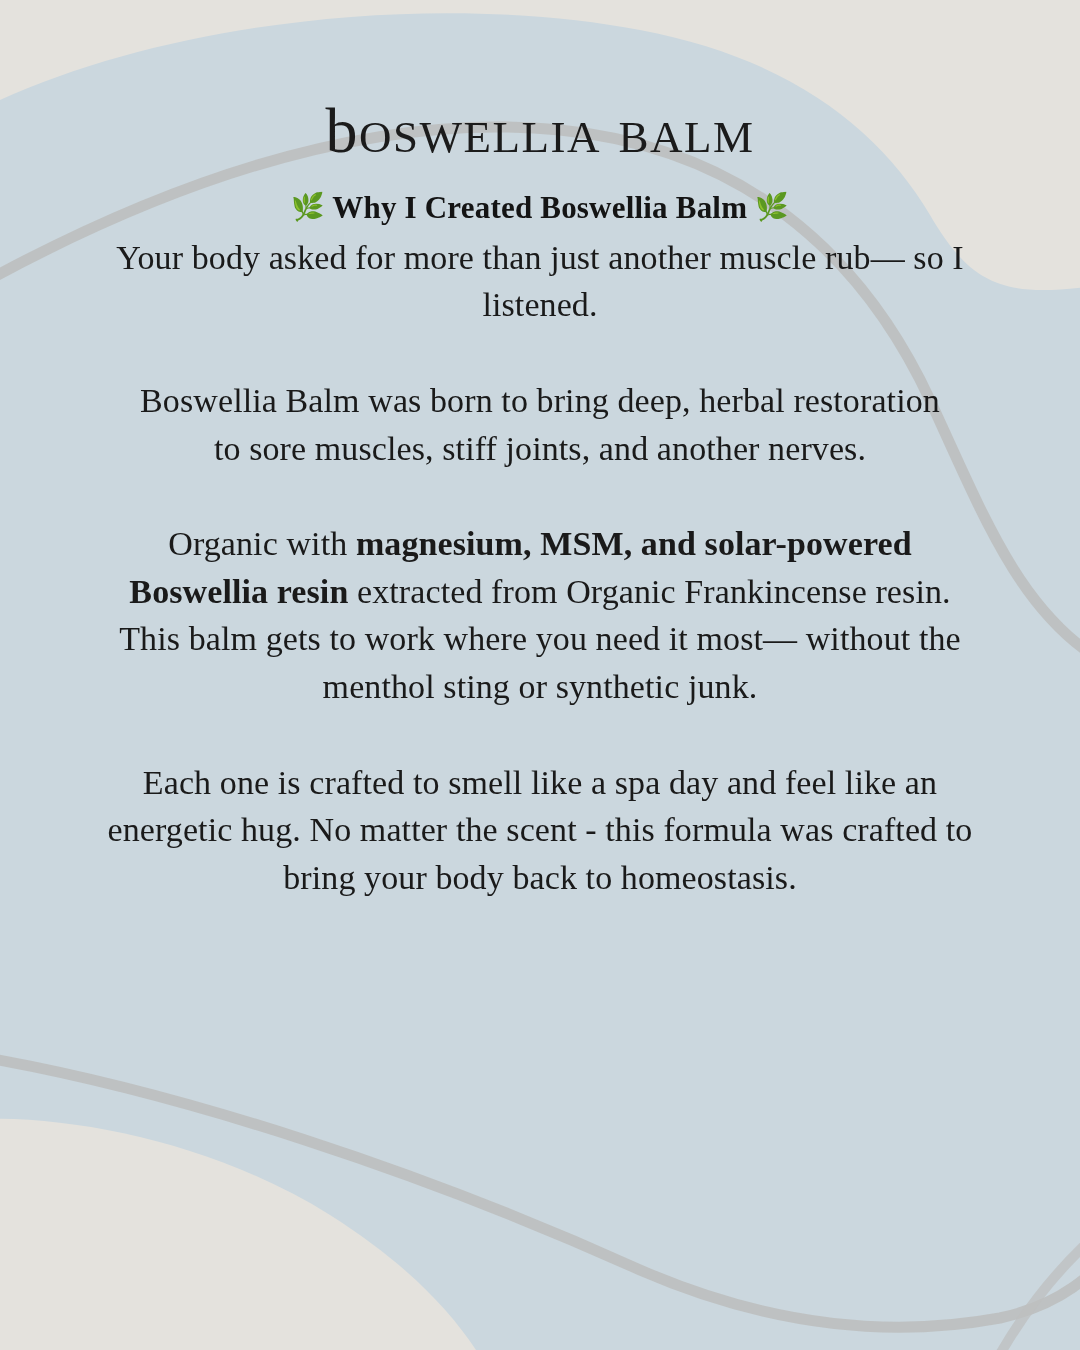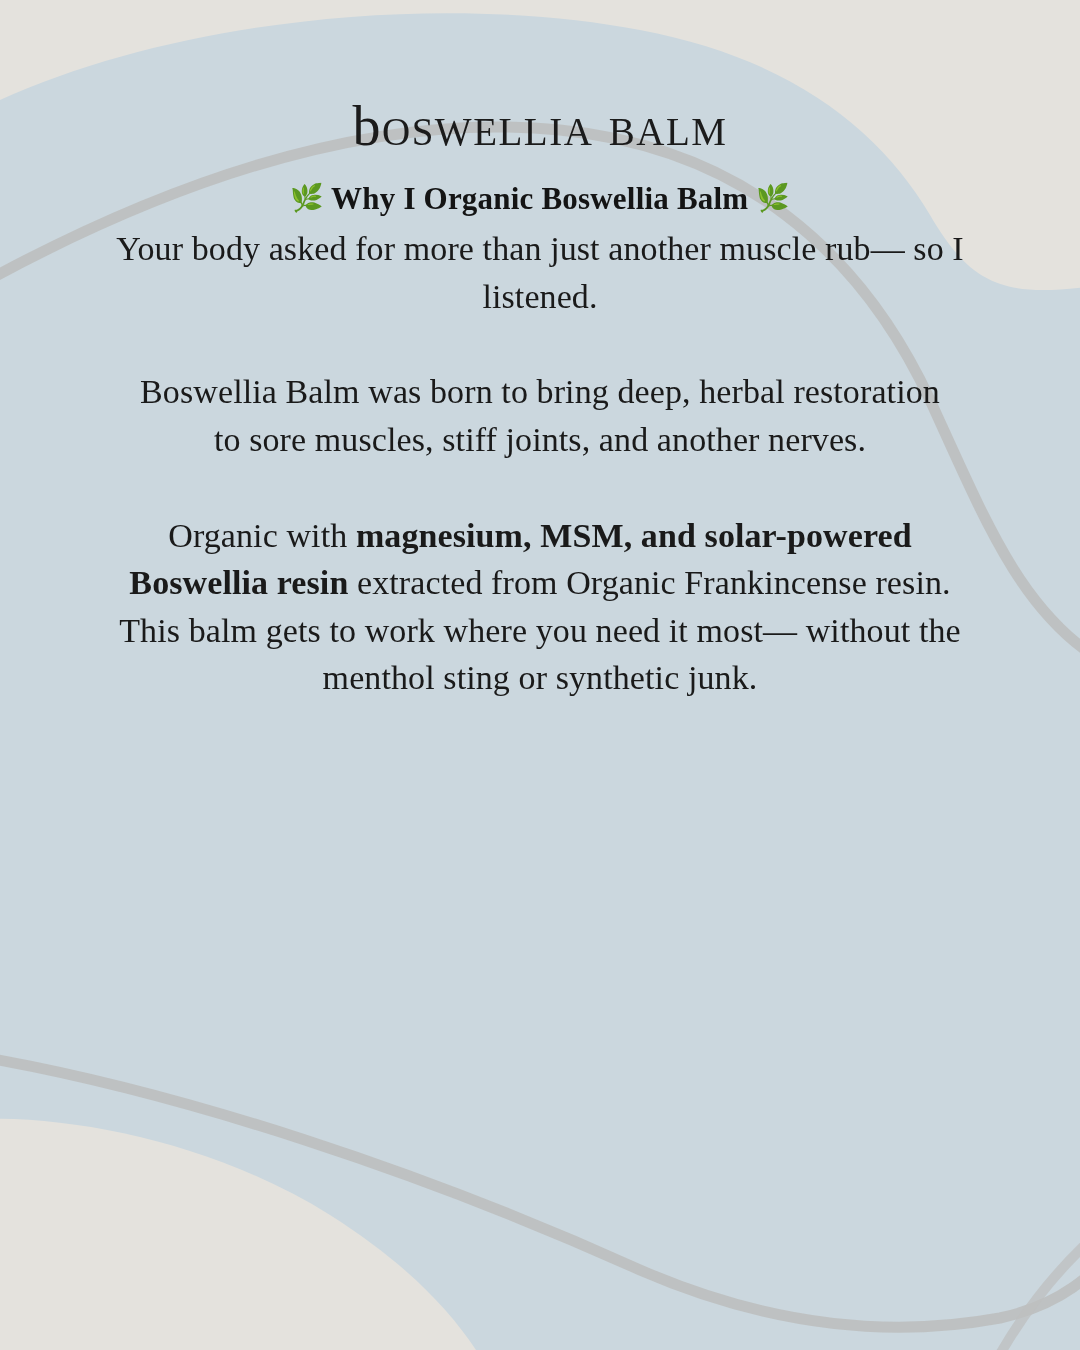--- a/index.html
+++ b/index.html
@@ -29,21 +29,21 @@
     height: 1350px;
     box-sizing: border-box;
     padding: 0 62px;
     text-align: center;
     color: #181818;
   }
   #page-title {
     margin: 0;
     padding-top: 96px;
     font-family: "Liberation Serif", "DejaVu Serif", serif;
-    font-size: 56px;
+    font-size: 64px;
     font-weight: 400;
     letter-spacing: 1.5px;
     line-height: 1.08;
     font-variant: small-caps;
     text-transform: lowercase;
     color: #1b1b1b;
     white-space: nowrap;
     text-align: center;
   }
   #page-title::first-letter { font-variant: normal; }
@@ -114,34 +114,35 @@
     <path fill="none" stroke="#BDBFBF" stroke-width="10" stroke-linecap="round" opacity="0.75" d="M 980 1392
              C 1010 1330, 1055 1265, 1120 1215"></path>
   </svg>
 
   <div id="content">
 
     <h1 id="page-title">Boswellia Balm</h1>
 
     <div class="subtitle-row">
       <span class="leaf-emoji">🌿</span>
-      <span class="subtitle-text">Why I Organic Boswellia Balm</span>
+      <span class="subtitle-text">Why I Created Boswellia Balm</span>
       <span class="leaf-emoji">🌿</span>
     </div>
 
     <div class="body-block first">
 
       <p class="para p-lead">Your body asked for more than just another muscle rub— so I listened.</p>
 
       <div class="spacer-line"></div>
 
       <p class="para p-born">Boswellia Balm was born to bring deep, herbal restoration to sore muscles, stiff joints, and another nerves.</p>
 
       <div class="spacer-line"></div>
 
       <p class="para p-infuse"><span>Organic with </span><span class="strong-run">magnesium, MSM, and solar-powered Boswellia resin</span><span> extracted from Organic Frankincense resin. This balm gets to work where you need it most— without the menthol sting or synthetic junk.</span></p>
 
       <div class="spacer-line"></div>
 
+      <p class="para p-each">Each one is crafted to smell like a spa day and feel like an energetic hug. No matter the scent - this formula was crafted to bring your body back to homeostasis.</p>
 
     </div>
   </div>
 </div>
 
 </body></html>

